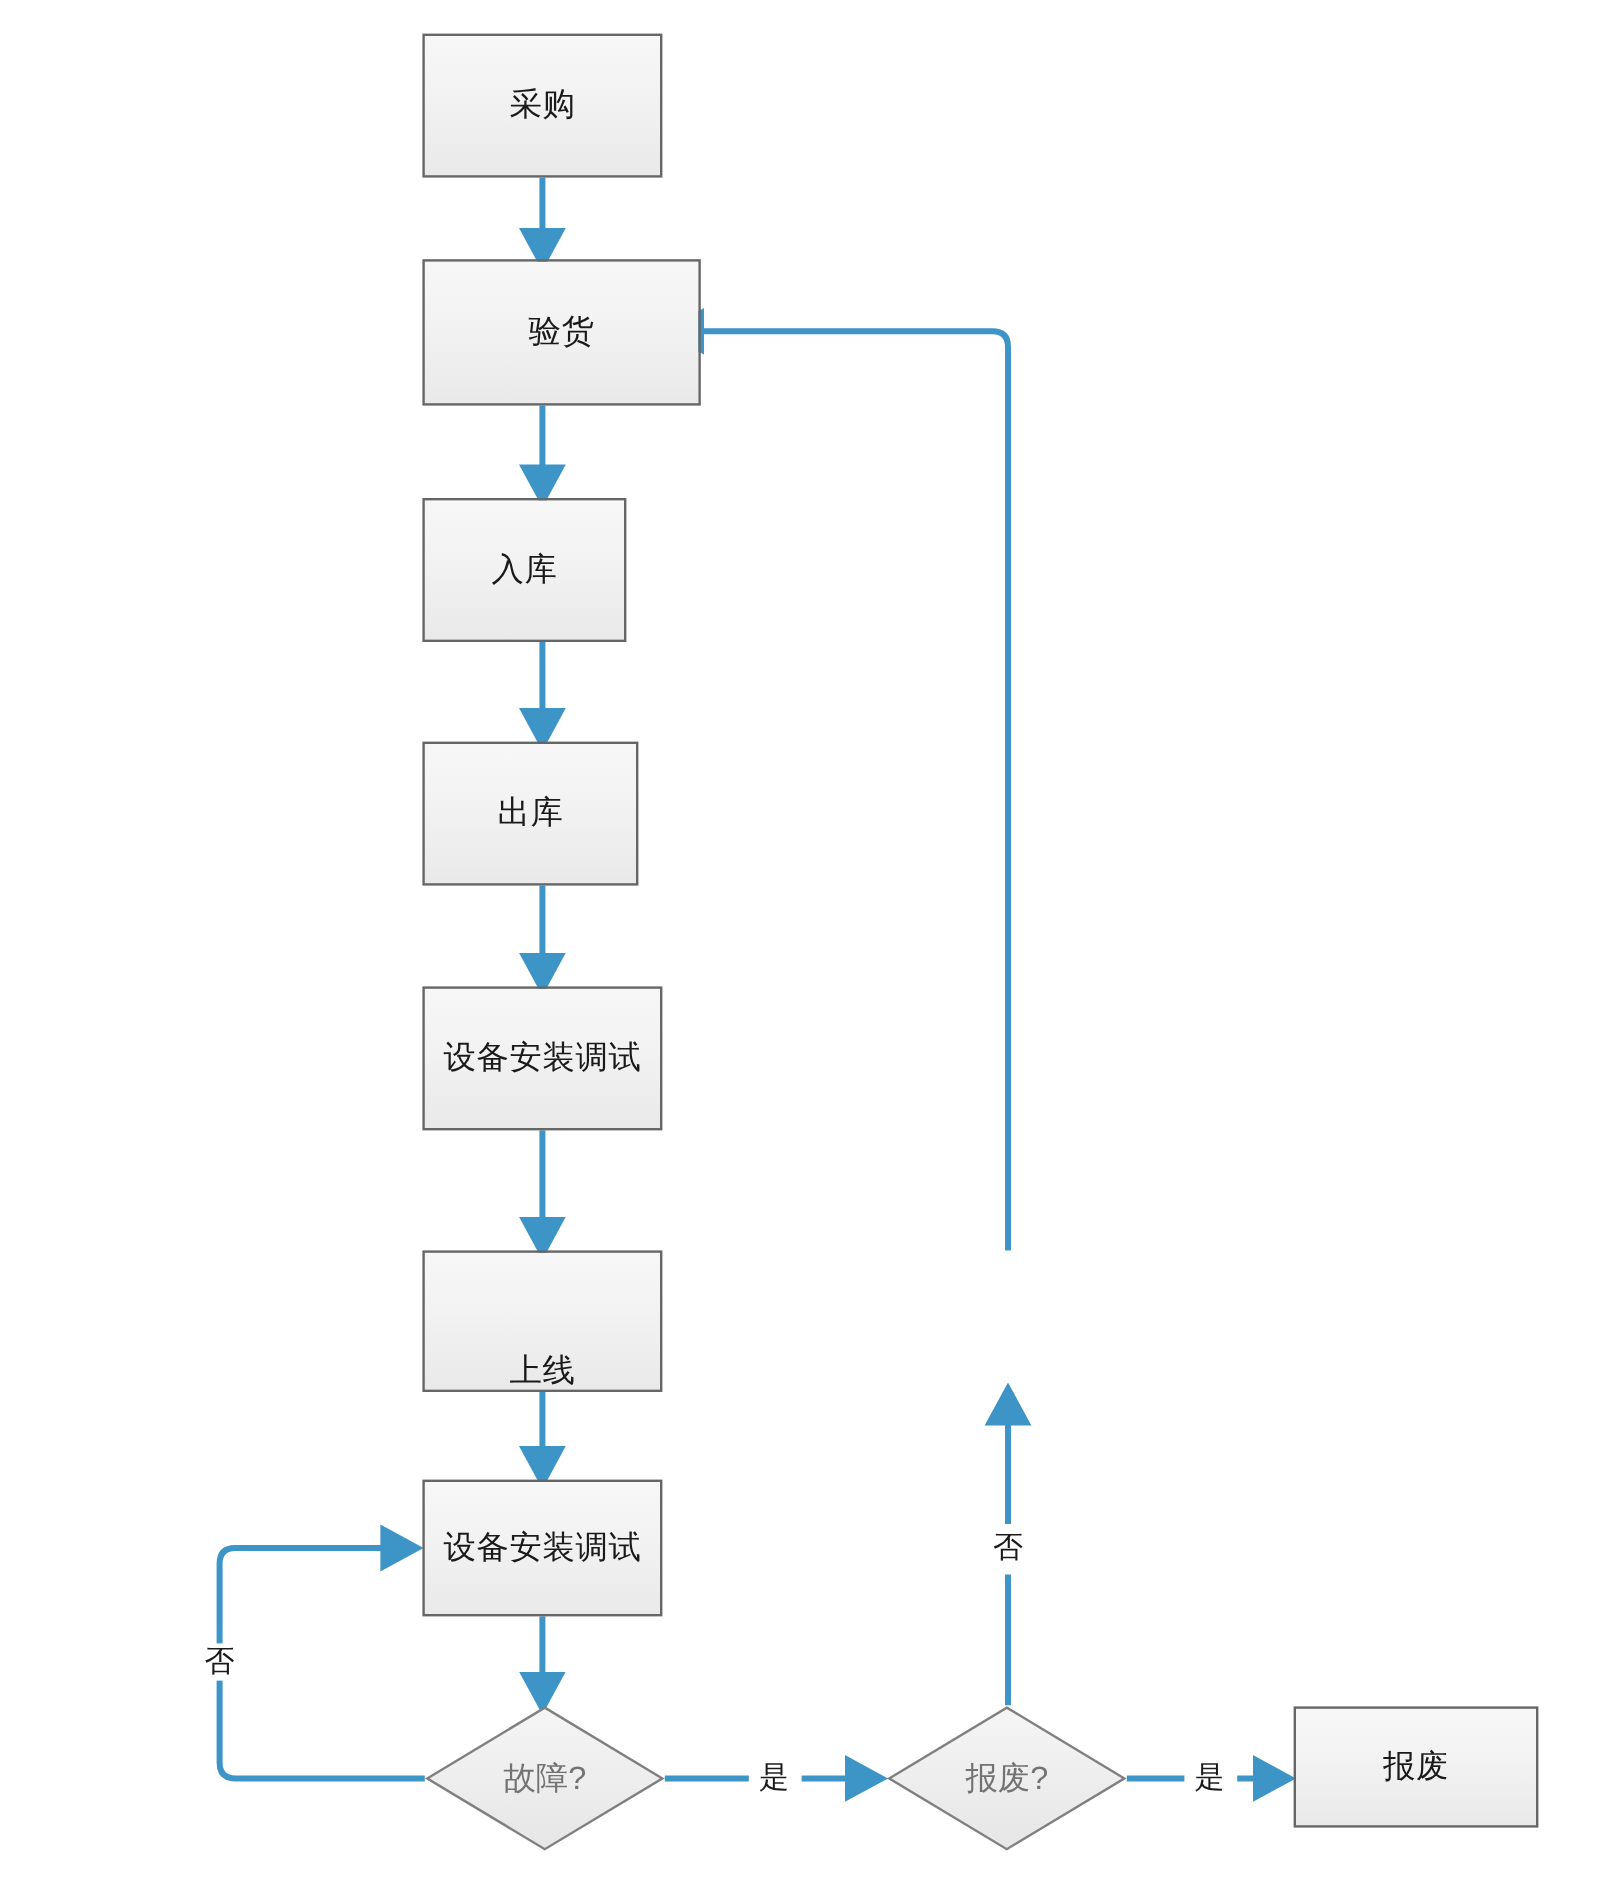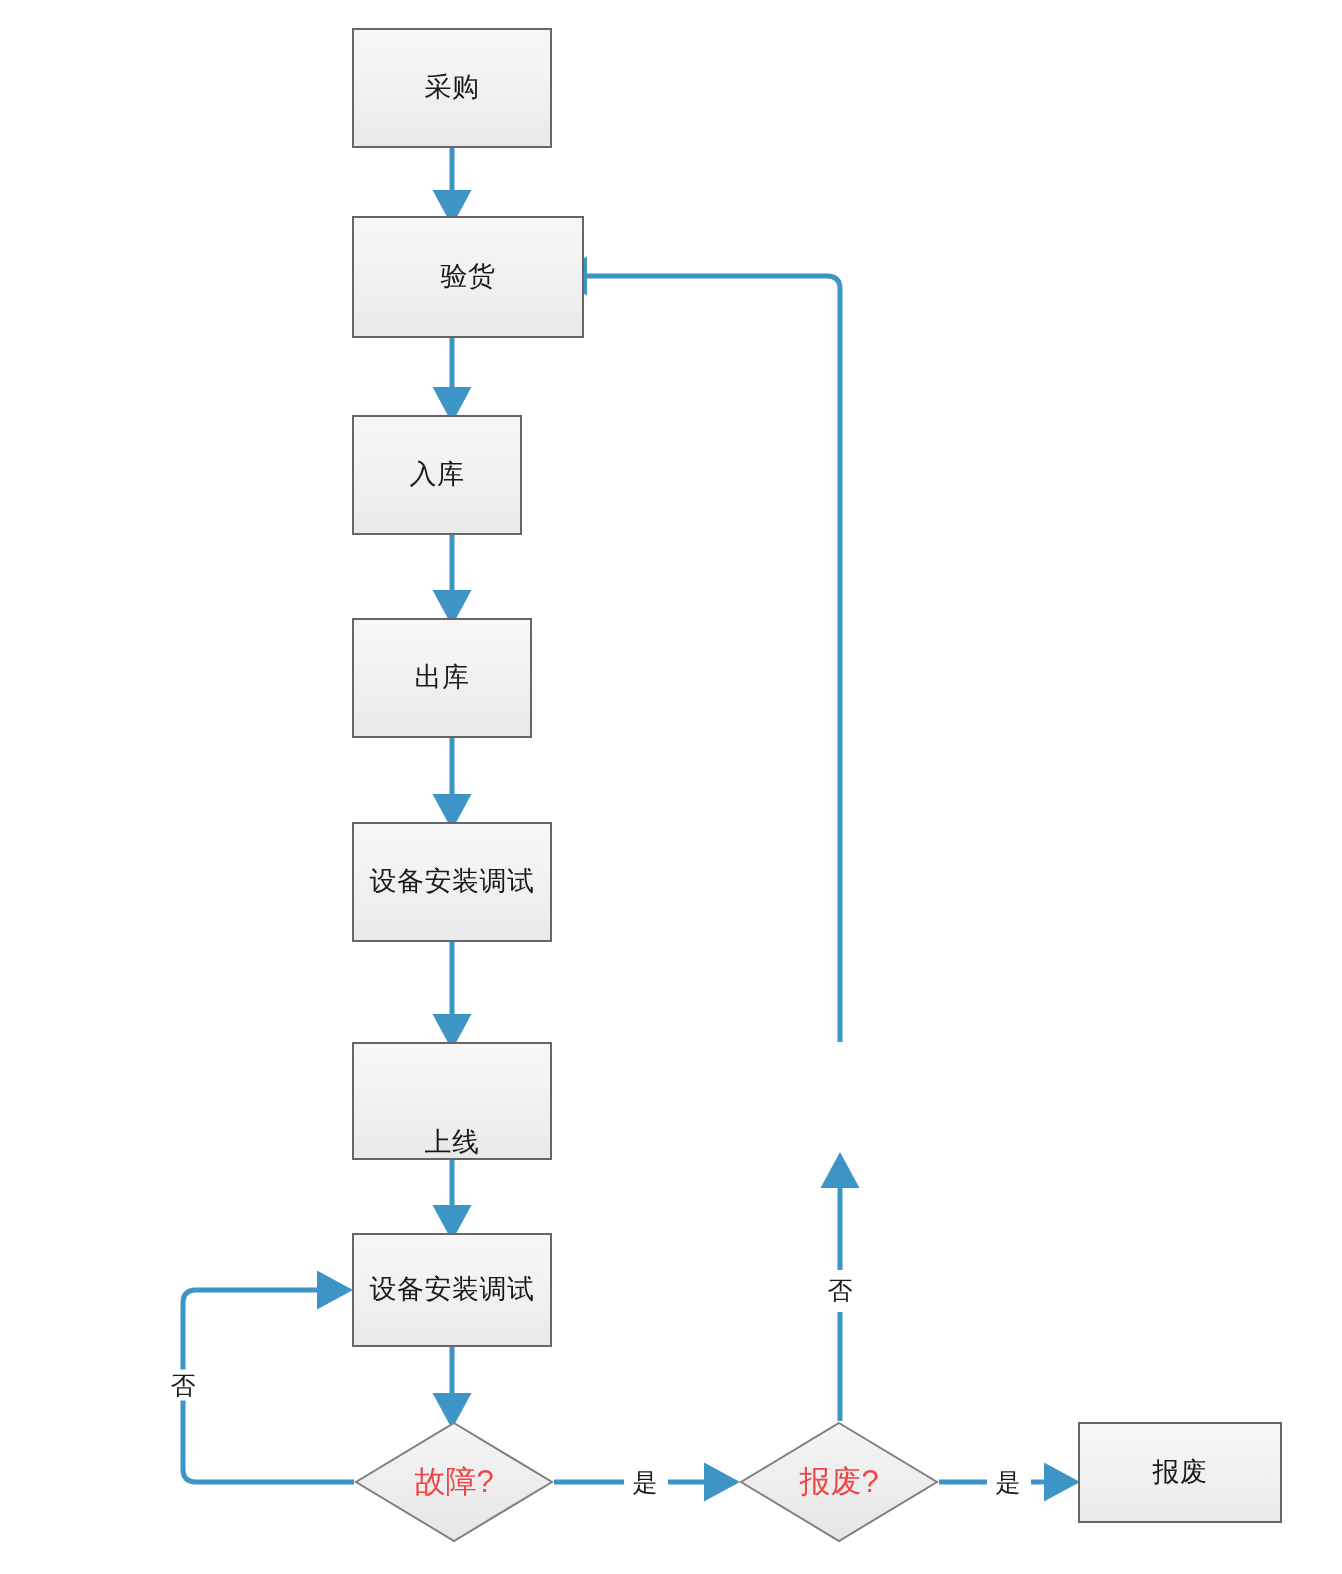--- a/index.html
+++ b/index.html
@@ -52,22 +52,22 @@
   }
   .diamond-label {
     position: absolute;
     left: 0;
     top: 0;
     width: 100%;
     height: 100%;
     display: flex;
     align-items: center;
     justify-content: center;
-    font-size: 31px;
-    color: #ef4444;
+    font-size: 27px;
+    color: #737373;
     white-space: nowrap;
   }
   .edge-label {
     position: absolute;
     font-size: 25px;
     color: #1a1a1a;
     background: #ffffff;
     padding: 3px 7px;
     white-space: nowrap;
     line-height: 1;

